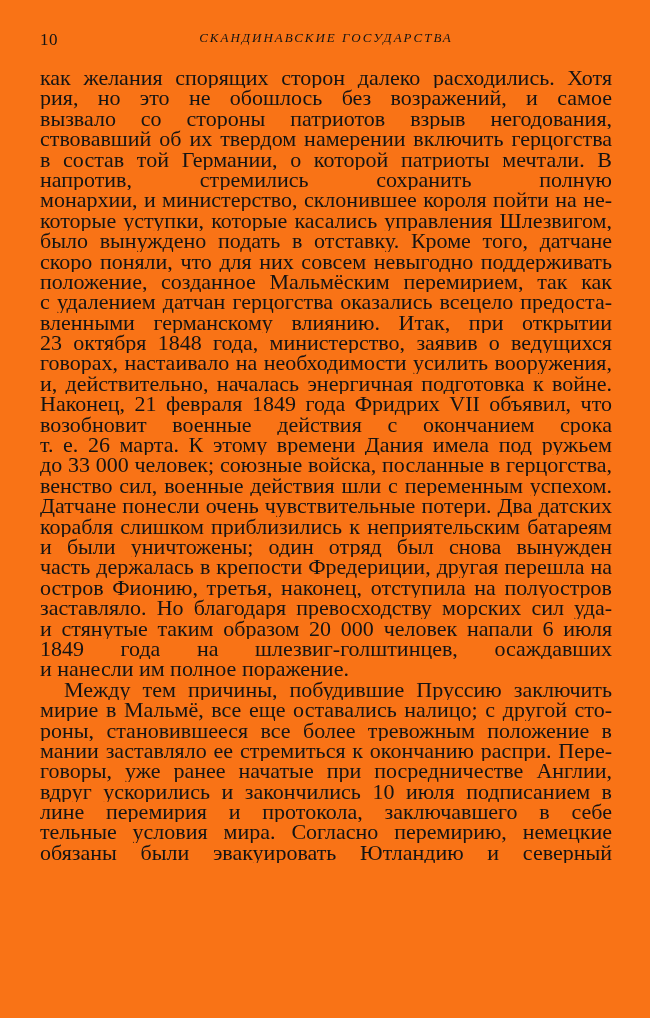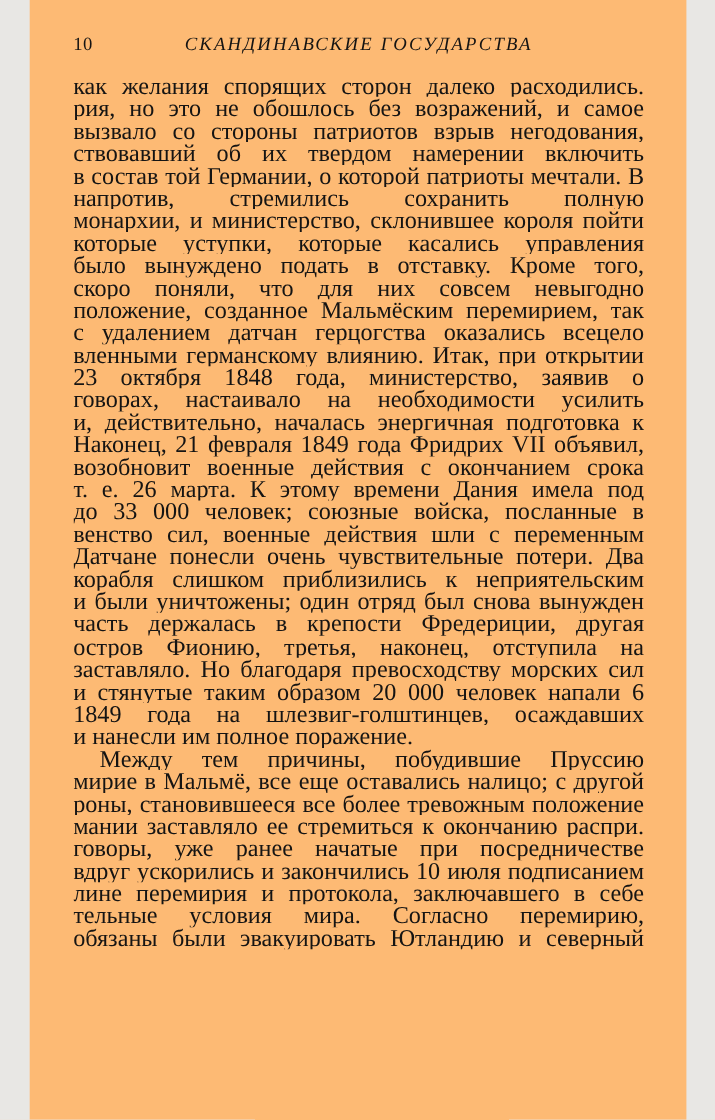--- a/index.html
+++ b/index.html
@@ -2,24 +2,24 @@
 <html><head>
 <meta charset="utf-8">
 <style>
   html, body {
     margin: 0;
     padding: 0;
     background: #e8e7e4;
   }
   .page {
     position: relative;
-    width: 597px;
+    width: 650px;
     height: 1018px;
     margin: 0 auto;
-    background: #fdba74;
+    background: #f97316;
     color: #151413;
     font-family: "Liberation Serif", "DejaVu Serif", serif;
     box-sizing: border-box;
     padding: 30px 38px 0 40px;
     overflow: hidden;
   }
   .running-head {
     position: relative;
     height: 22px;
     margin-bottom: 16px;
@@ -28,21 +28,21 @@
     position: absolute;
     left: 0;
     top: 0;
     font-size: 17px;
     letter-spacing: 0.5px;
   }
   .rtitle {
     display: block;
     text-align: center;
     font-style: italic;
-    font-size: 17px;
+    font-size: 13px;
     letter-spacing: 2px;
     white-space: nowrap;
   }
   .body-text {
     font-size: 22px;
   }
   .para { margin: 0; }
   .line {
     line-height: 20.4px;
     height: 20.4px;

